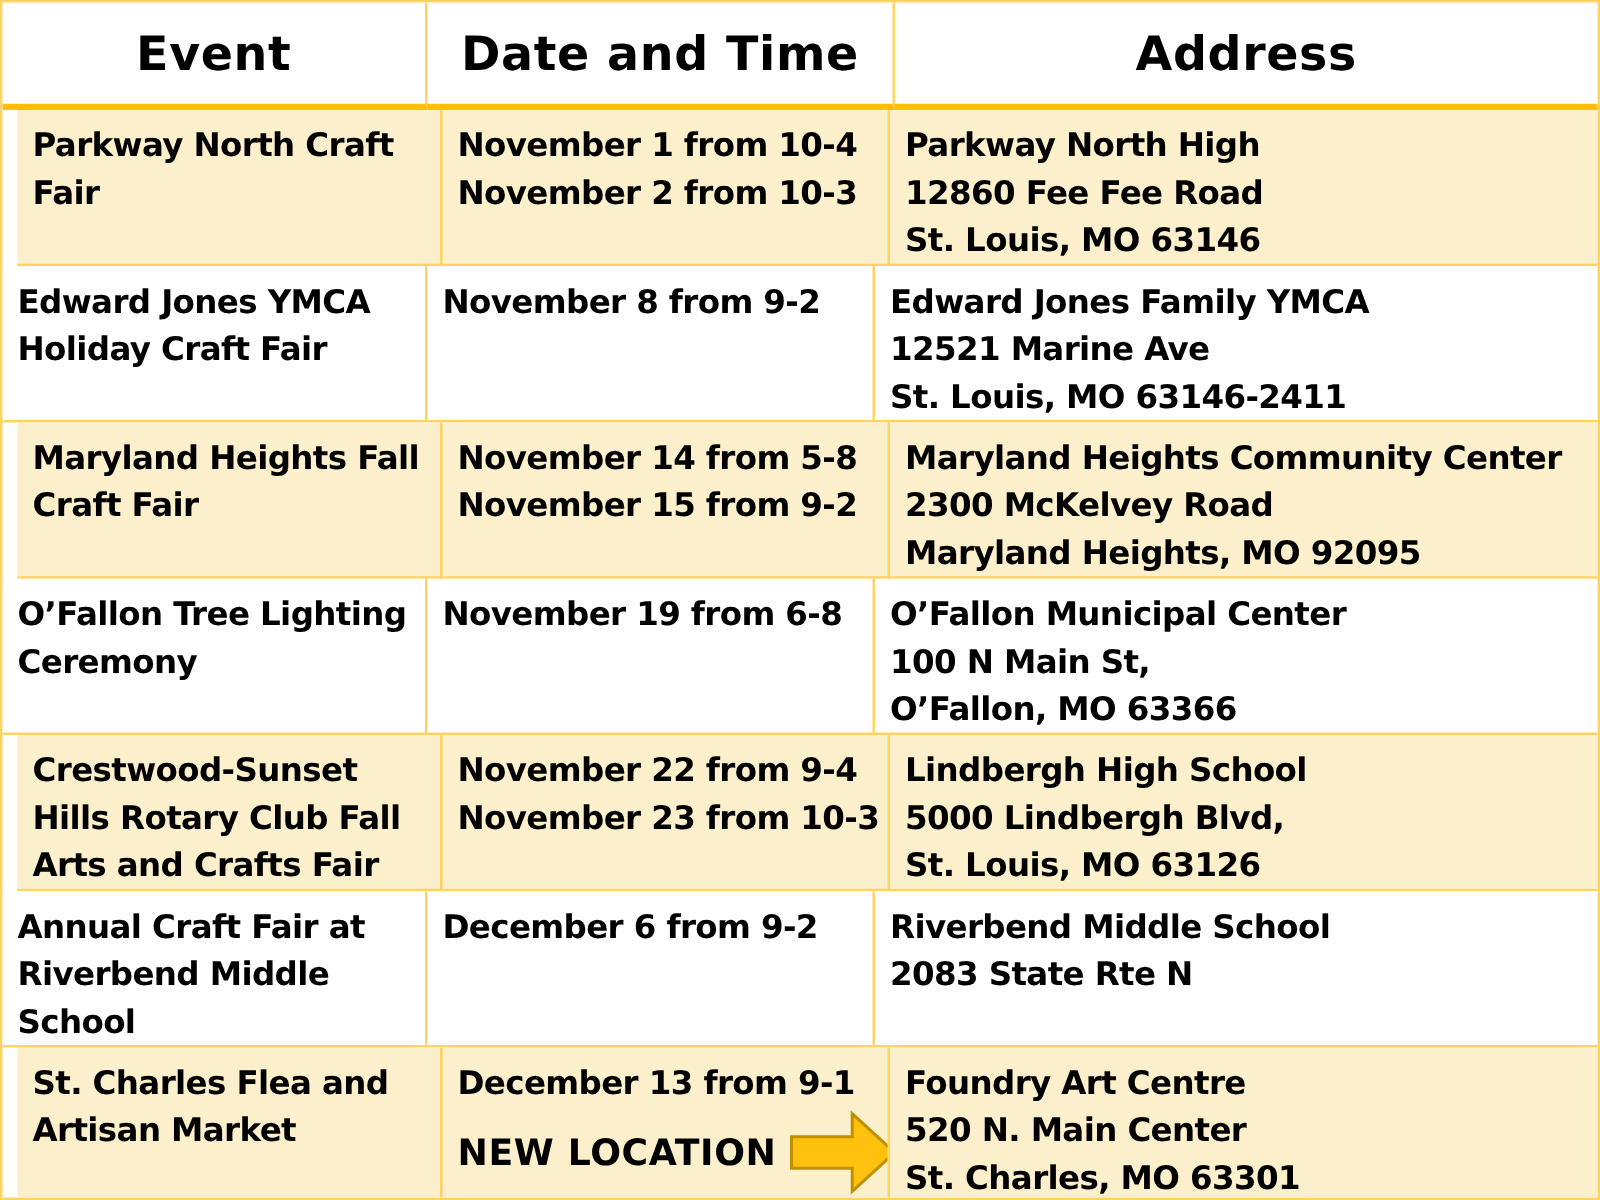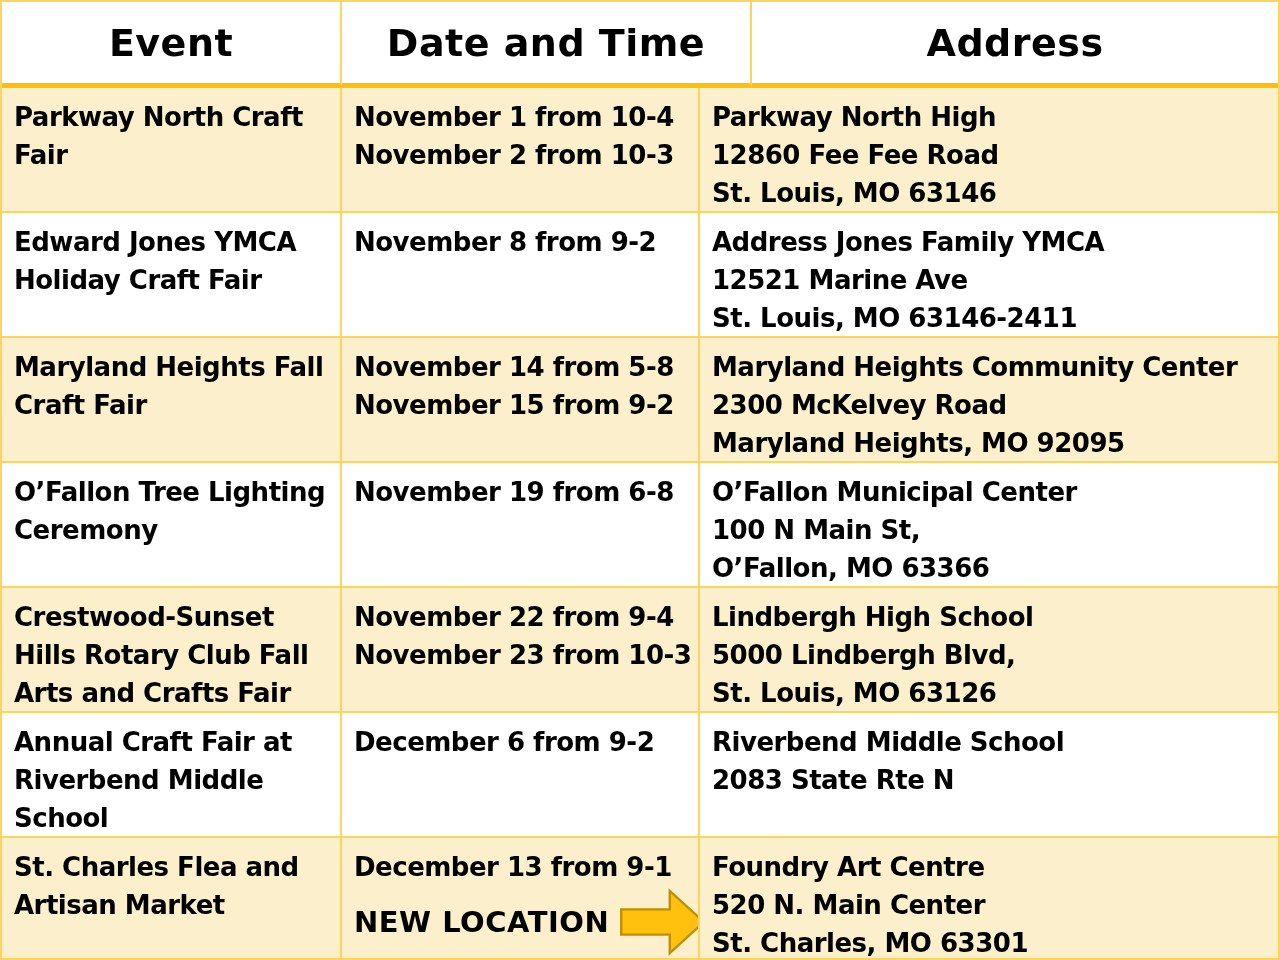--- a/index.html
+++ b/index.html
@@ -21,38 +21,38 @@
   .th {
     display: flex; align-items: center; justify-content: center;
     font-size: 38px; font-weight: 800; letter-spacing: 0.5px;
     border-bottom: 5px solid var(--header-rule);
   }
   .th:nth-child(1), .th:nth-child(2) { border-right: 2px solid var(--grid); }
 
   
   .tbody { display: flex; flex-direction: column; flex: 1 1 auto; }
   .trow { display: flex; height: 125px; flex: 0 0 auto; background: var(--row-plain); }
-  .trow.shaded { background: var(--row-shaded); }
+  .trow.shaded { background: var(--row-shaded); margin-left: 12px; }
   .trow.last { flex: 1 1 auto; height: auto; }
 
   .cell {
     padding: 10px 4px 8px 12px;
     font-size: 26px;
     font-weight: 600;
     line-height: 38px;
     letter-spacing: -0.5px;
     overflow: hidden;
   }
   .cell:nth-child(1), .cell:nth-child(2) { border-right: 2px solid var(--grid); }
   .trow:not(.last) .cell { border-bottom: 2px solid var(--grid); }
 
   .col-event { width: 340px; }
   .col-date  { width: 358px; }
   .col-address { flex: 1; }
-  .thead .col-date { width: 410px; }
+  .thead .col-date { width: 374px; }
 
   .new-location-line { display: flex; align-items: center; gap: 10px; margin-top: 2px; }
   .new-location-label { font-size: 29px; font-weight: 800; letter-spacing: 0.5px; white-space: nowrap; }
   .arrow-icon { flex: 0 0 auto; display: block; }
 </style>
 </head>
 <body>
 
 <div class="slide">
   <div class="thead">
@@ -82,21 +82,21 @@
         </div>
       </div>
       <div class="trow">
         <div class="cell col-event">
           <div>Edward Jones YMCA Holiday Craft Fair</div>
         </div>
         <div class="cell col-date">
           <div>November 8 from 9-2</div>
         </div>
         <div class="cell col-address">
-          <div>Address Jones Family YMCA</div>
+          <div>Edward Jones Family YMCA</div>
           <div>12521 Marine Ave</div>
           <div>St. Louis, MO 63146-2411</div>
         </div>
       </div>
       <div class="trow shaded">
         <div class="cell col-event">
           <div>Maryland Heights Fall Craft Fair</div>
         </div>
         <div class="cell col-date">
           <div>November 14 from 5-8</div>

